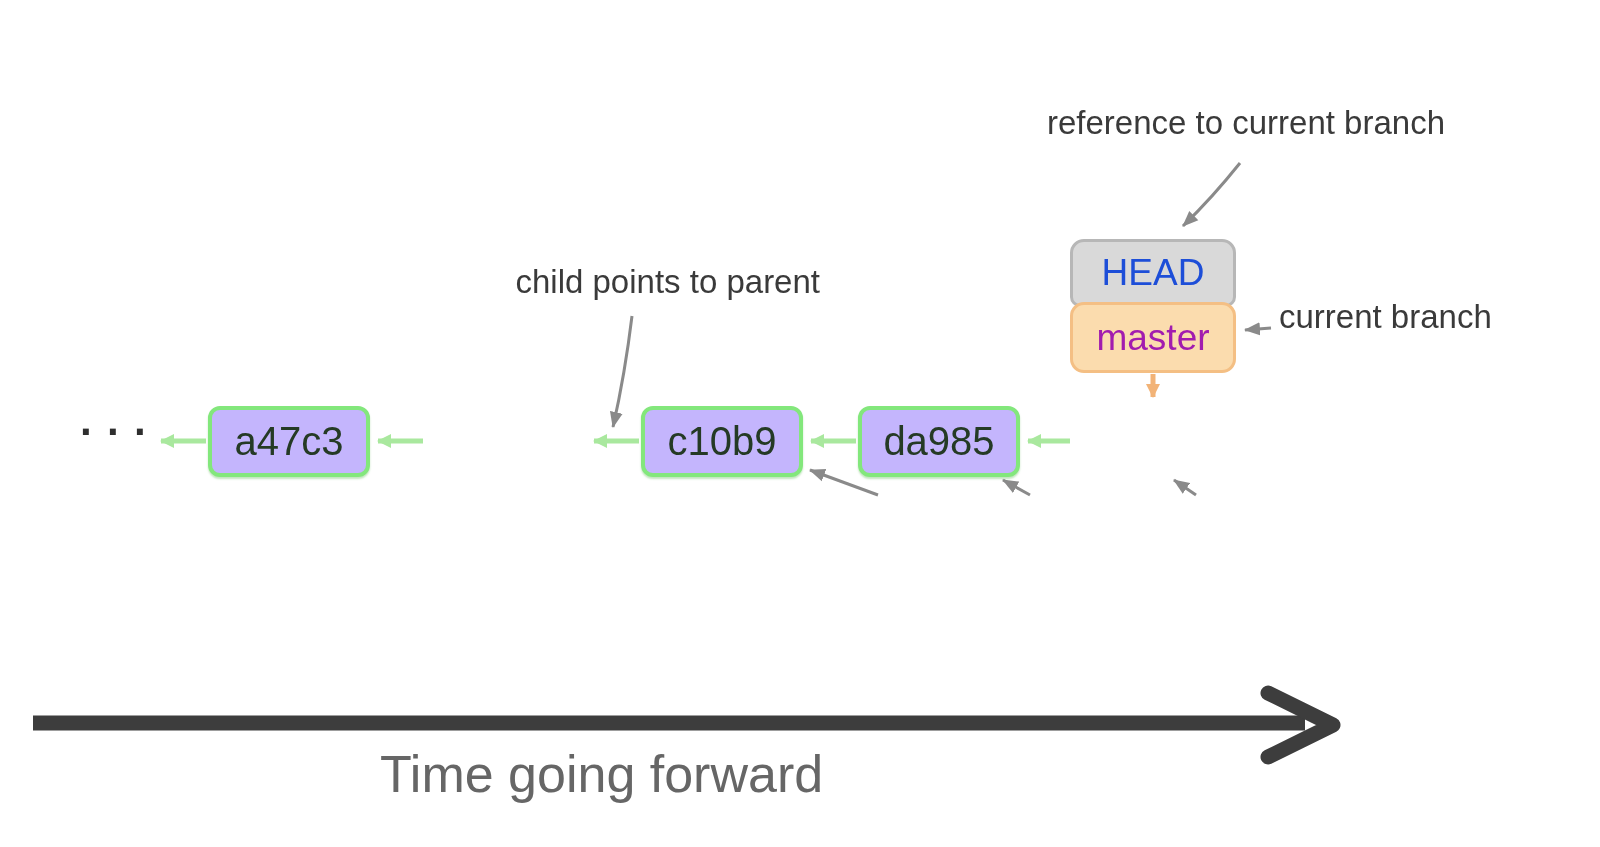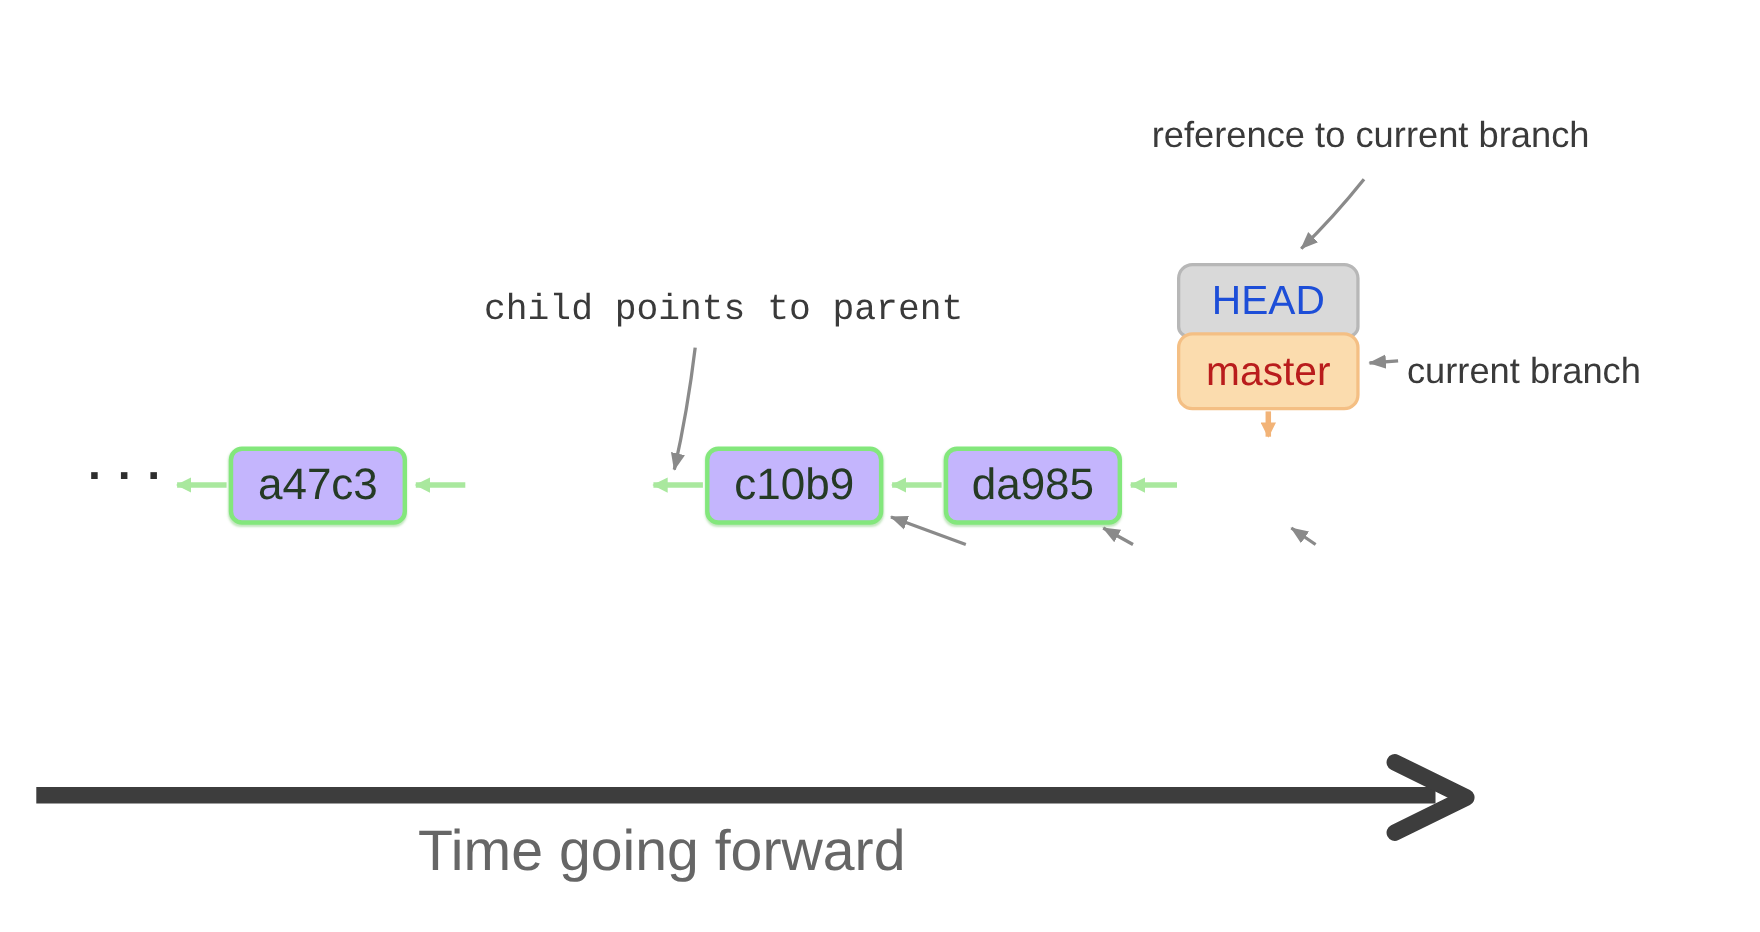--- a/index.html
+++ b/index.html
@@ -32,32 +32,32 @@
     border-radius:14px 14px 10px 10px;
     display:flex;align-items:center;justify-content:center;
     font-size:37px;color:#1d4ed8;
   }
   .branch-box{
     position:relative;margin-top:-5px;
     box-sizing:border-box;width:166px;height:71px;
     background:#fbdcae;border:3px solid #f4bf84;
     border-radius:14px;
     display:flex;align-items:center;justify-content:center;
-    font-size:37px;color:#b91c1c;
+    font-size:37px;color:#a21caf;
   }
 
   
   .label{
     position:absolute;
     font-size:33px;color:#3a3a3a;
     white-space:nowrap;
   }
   #label-reference{left:1010px;top:104px;width:472px;text-align:center;}
-  #label-current-branch{left:1279px;top:298px;margin-top:20px;}
-  #label-child-parent{left:440px;top:263px;width:380px;text-align:left;font-family:Liberation Mono, monospace;}
+  #label-current-branch{left:1279px;top:298px;}
+  #label-child-parent{left:440px;top:263px;width:380px;text-align:right;}
 
   
   #ellipsis{
     position:absolute;left:80px;top:408px;
     font-size:42px;font-weight:bold;color:#2e2e2e;
     letter-spacing:13px;white-space:nowrap;
   }
 
   
   #time-caption{

